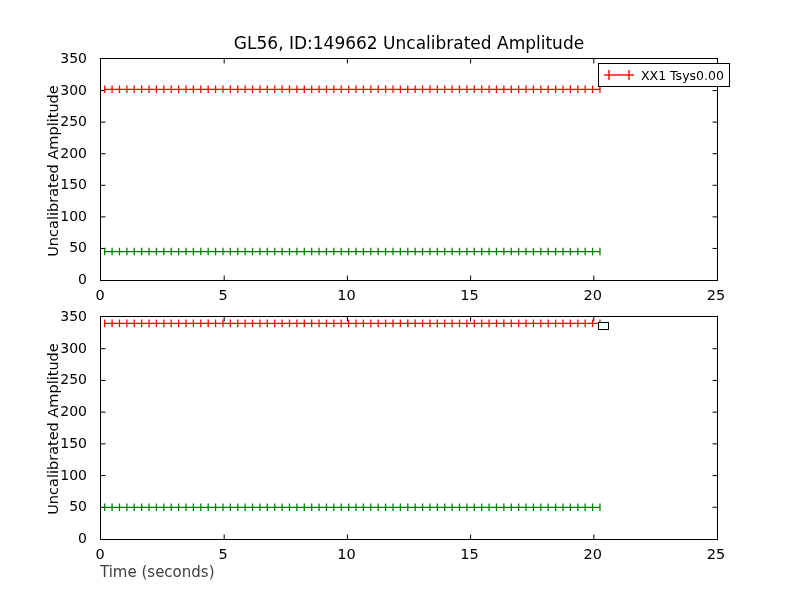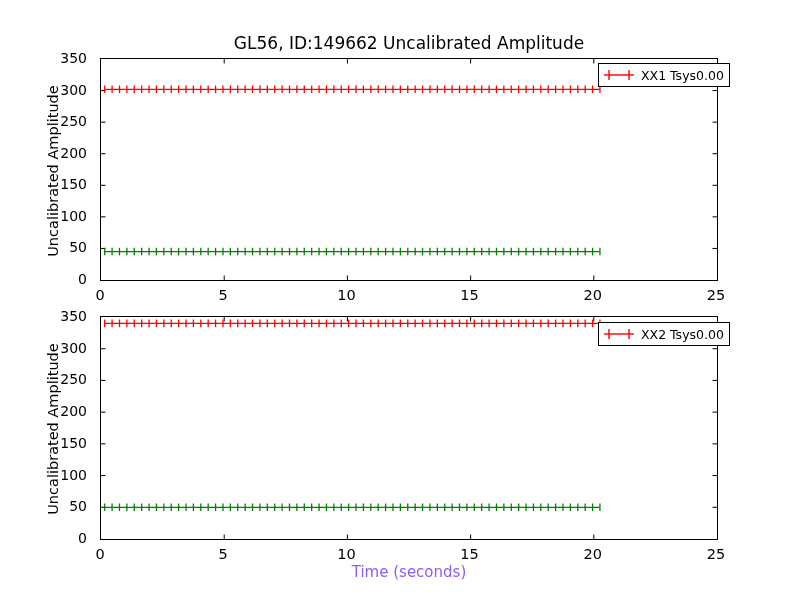--- a/index.html
+++ b/index.html
@@ -107,23 +107,23 @@
     left: -59px;
     top: 420px;
     width: 224px;
     height: 18px;
     line-height: 18px;
   }
   .xlabel {
     position: absolute;
     left: 100px;
     width: 618px;
-    text-align: center;
+    text-align: left;
     font-size: 15px;
-    color: #8b5cf6;
+    color: #404040;
     white-space: nowrap;
   }
   #xlabel-bottom { top: 563px; }
   .legend-box {
     position: absolute;
     border: 1.1px solid #000000;
     background: #ffffff;
     padding: 3px 5px 3px 4px;
     box-sizing: border-box;
   }
@@ -537,23 +537,15 @@
       <div class="xtick-label" style="left: 369.6px; top: 3px;">15</div>
       <div class="xtick-label" style="left: 492.8px; top: 3px;">20</div>
       <div class="xtick-label" style="left: 616px; top: 3px;">25</div>
     </div>
 
   <div class="ylabel" id="ylabel-bottom">Uncalibrated Amplitude</div>
 
   <div class="xlabel" id="xlabel-bottom">Time (seconds)</div>
 
   <div class="legend-box" id="legend-bottom">
-    <div class="legend-row">
-      <svg class="legend-swatch" viewBox="0 0 32 14">
-        <line x1="1" y1="7" x2="31" y2="7" stroke="#ff0000" stroke-width="1.4"></line>
-        <line x1="6" y1="2" x2="6" y2="12" stroke="#ff0000" stroke-width="1.4"></line>
-        <line x1="26" y1="2" x2="26" y2="12" stroke="#ff0000" stroke-width="1.4"></line>
-      </svg>
-      <span class="legend-text">XX2 Tsys0.00</span>
-    </div>
   </div>
 
 </div>
 
 </body></html>

